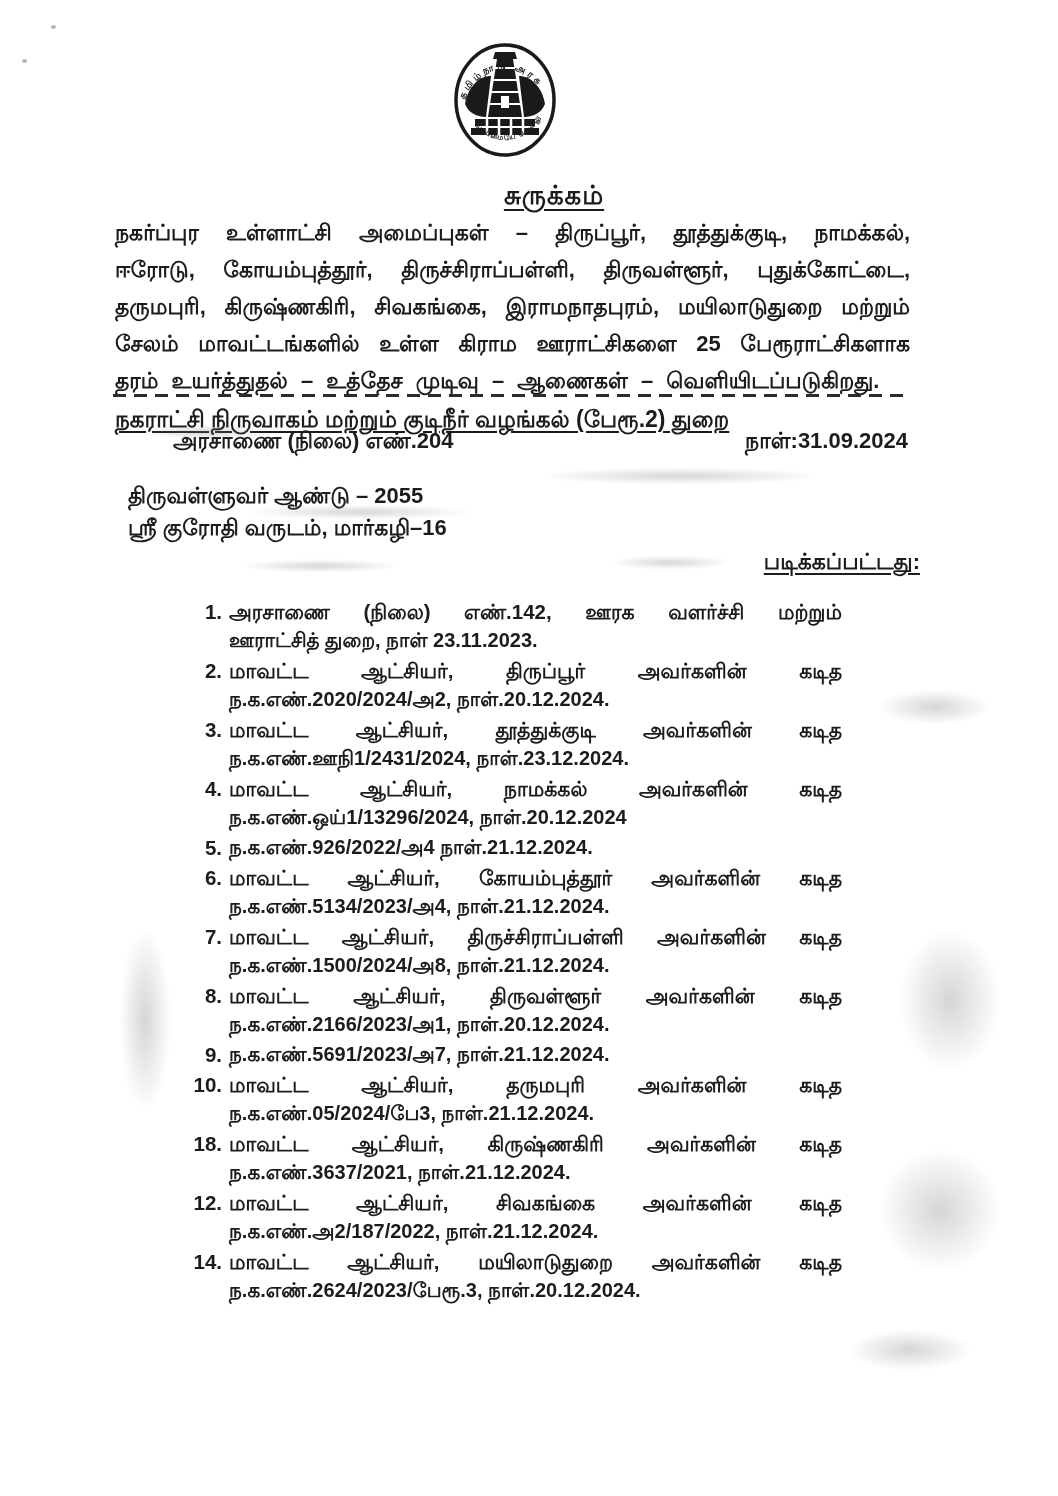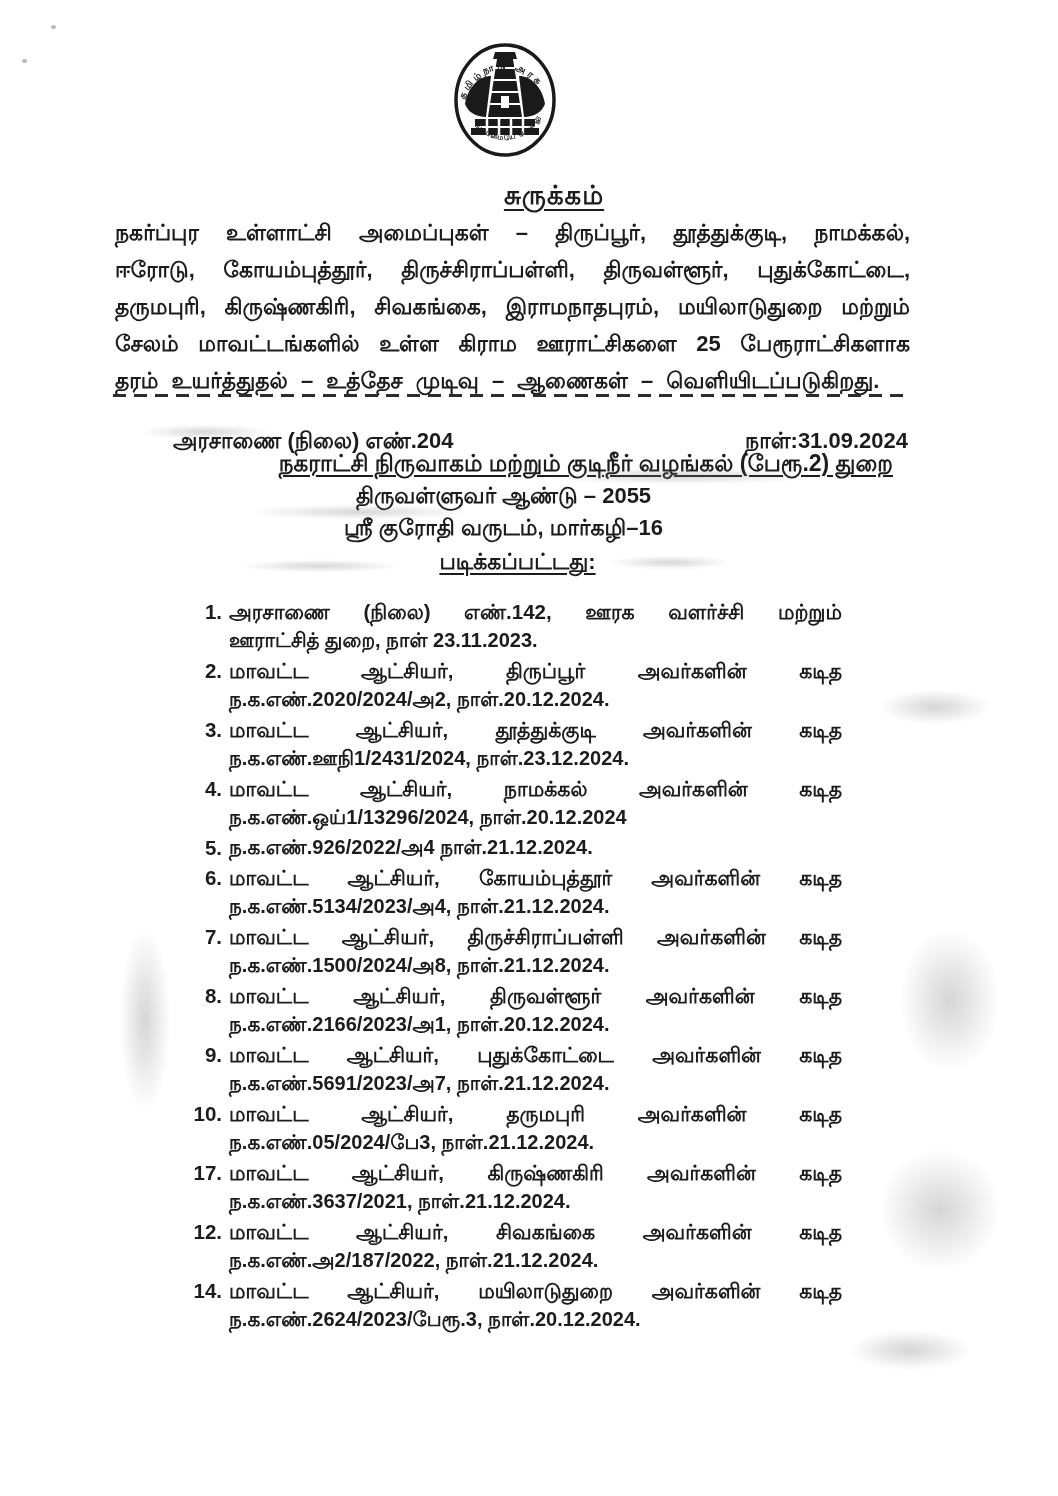--- a/index.html
+++ b/index.html
@@ -24,36 +24,36 @@
   .summary{
     position:absolute;top:214px;left:115px;width:795px;
     font-size:22px;line-height:37px;font-weight:600;
     text-align:justify;word-spacing:7px;
   }
   .dashed-sep{
     position:absolute;top:394px;left:113px;width:797px;height:3px;
     background:repeating-linear-gradient(90deg,#2c2c2c 0 13px,transparent 13px 21px);
   }
   .dept-heading{
-    position:absolute;top:406px;left:98px;width:795px;
-    text-align:right;font-size:23px;font-weight:700;
-    text-decoration:underline;text-decoration-thickness:2px;text-underline-offset:4px;margin-top:44px;
+    position:absolute;top:406px;left:115px;width:795px;
+    text-align:left;font-size:23px;font-weight:700;
+    text-decoration:underline;text-decoration-thickness:2px;text-underline-offset:4px;
   }
   .go-row{
     position:absolute;top:428px;left:173px;width:735px;
     display:flex;justify-content:space-between;
     font-size:22px;font-weight:700;
   }
   .year-block{
-    position:absolute;top:480px;left:107px;width:793px;
-    text-align:center;font-size:22px;font-weight:700;line-height:32px;
+    position:absolute;top:480px;left:128px;width:793px;
+    text-align:left;font-size:22px;font-weight:700;line-height:32px;
   }
   .read-heading{
     position:absolute;top:549px;left:115px;width:805px;
-    text-align:center;font-size:22px;font-weight:700;
+    text-align:right;font-size:22px;font-weight:700;
     text-decoration:underline;text-decoration-thickness:2px;text-underline-offset:4px;
   }
   
   .ref-list{position:absolute;top:597px;left:190px;width:652px;}
   .ref-item{display:flex;margin-bottom:1px;}
   .ref-num{
     flex:0 0 32px;text-align:right;padding-right:7px;
     font-size:20.5px;line-height:29px;font-weight:600;
   }
   .ref-body{flex:1;min-width:0;}
@@ -184,35 +184,34 @@
       <div class="ref-num">8.</div>
       <div class="ref-body">
         <div class="ref-line1">மாவட்ட ஆட்சியர், திருவள்ளூர் அவர்களின் கடித</div>
         <div class="ref-line2">ந.க.எண்.2166/2023/அ1, நாள்.20.12.2024.</div>
       </div>
     </div>
 
     <div class="ref-item">
       <div class="ref-num">9.</div>
       <div class="ref-body">
-        <div class="ref-line1">மாவட்ட ஆட்சியர், புதுக்கோட்டை அவர்களின் கடித</div>
         <div class="ref-line2">ந.க.எண்.5691/2023/அ7, நாள்.21.12.2024.</div>
       </div>
     </div>
 
     <div class="ref-item">
       <div class="ref-num">10.</div>
       <div class="ref-body">
         <div class="ref-line1">மாவட்ட ஆட்சியர், தருமபுரி அவர்களின் கடித</div>
         <div class="ref-line2">ந.க.எண்.05/2024/பே3, நாள்.21.12.2024.</div>
       </div>
     </div>
 
     <div class="ref-item">
-      <div class="ref-num">17.</div>
+      <div class="ref-num">18.</div>
       <div class="ref-body">
         <div class="ref-line1">மாவட்ட ஆட்சியர், கிருஷ்ணகிரி அவர்களின் கடித</div>
         <div class="ref-line2">ந.க.எண்.3637/2021, நாள்.21.12.2024.</div>
       </div>
     </div>
 
     <div class="ref-item">
       <div class="ref-num">12.</div>
       <div class="ref-body">
         <div class="ref-line1">மாவட்ட ஆட்சியர், சிவகங்கை அவர்களின் கடித</div>

